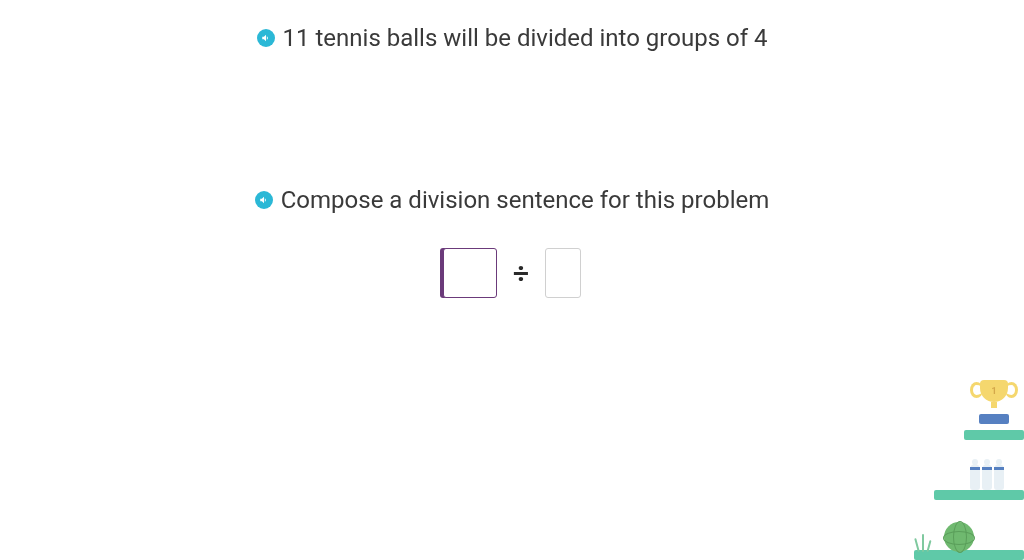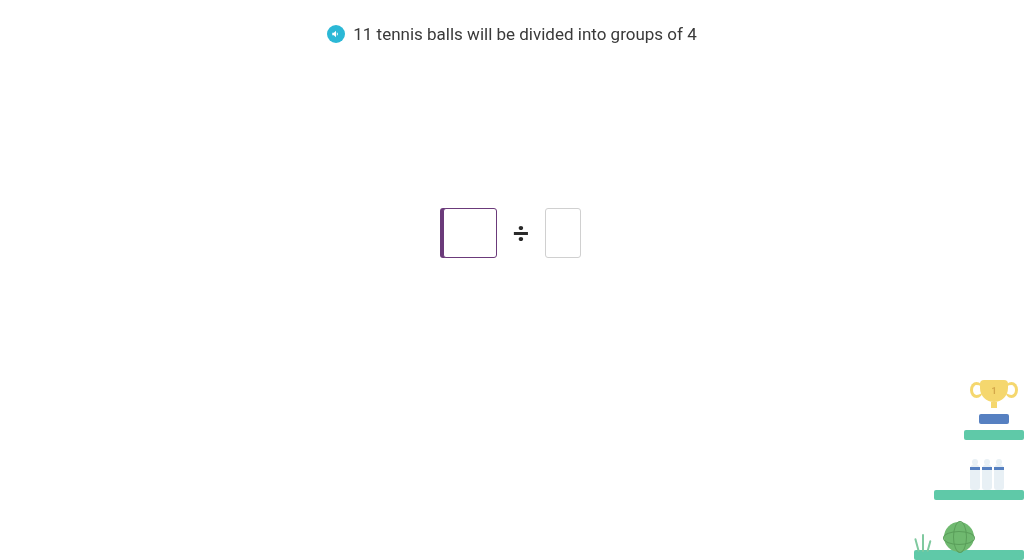--- a/index.html
+++ b/index.html
@@ -17,21 +17,21 @@
       align-items: center;
       padding-top: 24px;
     }
     .text-line {
       display: flex;
       align-items: center;
       gap: 8px;
       margin-bottom: 4px;
     }
     .text-line span.text {
-      font-size: 17px;
+      font-size: 24px;
       color: #3a3a3a;
       font-weight: 400;
     }
     .speaker-btn {
       width: 18px;
       height: 18px;
       border-radius: 50%;
       background: #2bb8d6;
       display: flex;
       align-items: center;
@@ -226,20 +226,28 @@
     <div class="speaker-btn">
       <svg viewBox="0 0 24 24">
           <path d="M3 9v6h4l5 5V4L7 9H3zm13.5 3c0-1.77-1.02-3.29-2.5-4.03v8.05c1.48-.73 2.5-2.25 2.5-4.02z"></path>
         </svg>
     </div>
     <span class="text">11 tennis balls will be divided into groups of 4</span>
   </div>
 
   <div class="section-gap"></div>
 
+  <div class="text-line">
+    <div class="speaker-btn">
+      <svg viewBox="0 0 24 24">
+          <path d="M3 9v6h4l5 5V4L7 9H3zm13.5 3c0-1.77-1.02-3.29-2.5-4.03v8.05c1.48-.73 2.5-2.25 2.5-4.02z"></path>
+        </svg>
+    </div>
+    <span class="text">Compose a division sentence for this problem</span>
+  </div>
 
   <div class="equation-row">
     <input class="input-box active" value="" style="">
     <span class="divide-sign">÷</span>
     <input class="input-box second" value="" style="">
   </div>
 </div>
 
 <div class="decoration">
   <div class="shelf shelf3"></div>

